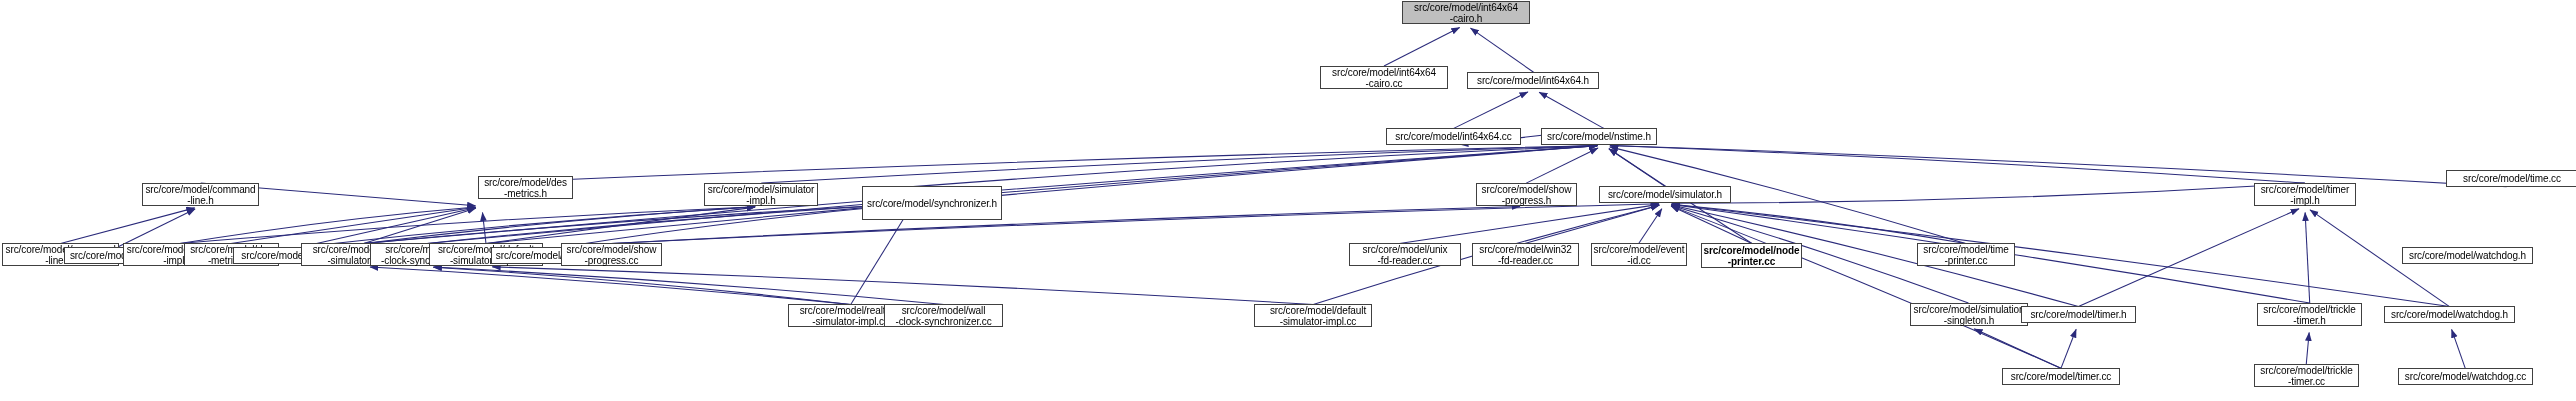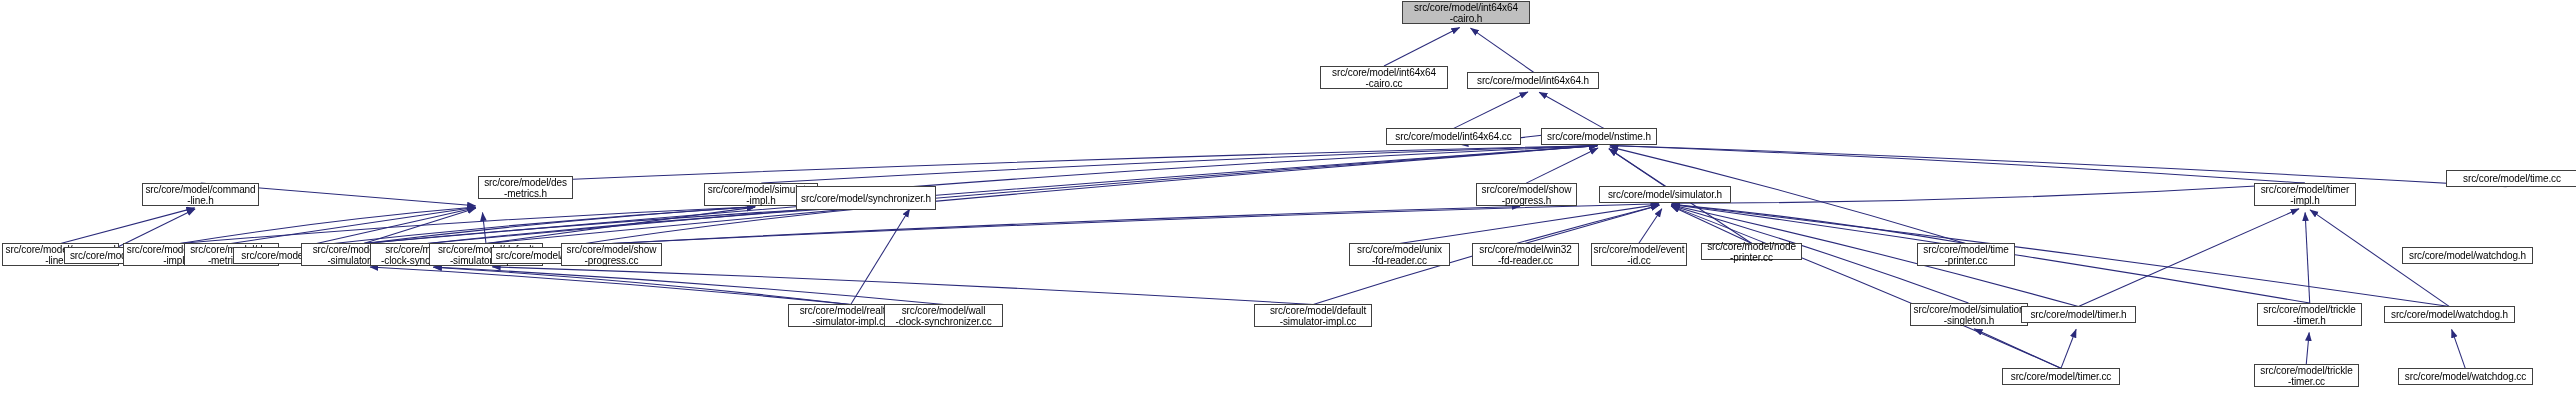--- a/index.html
+++ b/index.html
@@ -123,21 +123,21 @@
 -cairo.cc</div>
       <div class="node" style="left: 1467px; top: 72px; width: 132px; height: 17px;">src/core/model/int64x64.h</div>
       <div class="node" style="left: 1386px; top: 128px; width: 135px; height: 17px;">src/core/model/int64x64.cc</div>
       <div class="node" style="left: 1541px; top: 128px; width: 116px; height: 17px;">src/core/model/nstime.h</div>
       <div class="node" style="left: 142px; top: 183px; width: 117px; height: 23px;">src/core/model/command
 -line.h</div>
       <div class="node" style="left: 434px; top: 176px; width: 95px; height: 23px; margin-left: 44px;">src/core/model/des
 -metrics.h</div>
       <div class="node" style="left: 704px; top: 183px; width: 114px; height: 23px;">src/core/model/simulator
 -impl.h</div>
-      <div class="node" style="left: 796px; top: 186px; width: 140px; height: 24px;">src/core/model/synchronizer.h</div>
+      <div class="node" style="left: 862px; top: 186px; width: 140px; height: 34px;">src/core/model/synchronizer.h</div>
       <div class="node" style="left: 1476px; top: 183px; width: 101px; height: 23px;">src/core/model/show
 -progress.h</div>
       <div class="node" style="left: 1599px; top: 186px; width: 132px; height: 17px;">src/core/model/simulator.h</div>
       <div class="node" style="left: 2254px; top: 183px; width: 102px; height: 23px;">src/core/model/timer
 -impl.h</div>
       <div class="node" style="left: 2446px; top: 170px; width: 132px; height: 17px;">src/core/model/time.cc</div>
       <div class="node" style="left: 2.1px; top: 243px; width: 117px; height: 23px;">src/core/model/command
 -line.cc</div>
       <div class="node" style="left: 64px; top: 247px; width: 107px; height: 17px;">src/core/model/test.cc</div>
       <div class="node" style="left: 123px; top: 243px; width: 114px; height: 23px;">src/core/model/simulator
@@ -147,27 +147,27 @@
       <div class="node" style="left: 233px; top: 247px; width: 135px; height: 17px;">src/core/model/simulator.cc</div>
       <div class="node" style="left: 301px; top: 243px; width: 125px; height: 23px;">src/core/model/realtime
 -simulator-impl.h</div>
       <div class="node" style="left: 370px; top: 243px; width: 114px; height: 23px;">src/core/model/wall
 -clock-synchronizer.h</div>
       <div class="node" style="left: 429px; top: 243px; width: 114px; height: 23px;">src/core/model/default
 -simulator-impl.h</div>
       <div class="node" style="left: 491px; top: 247px; width: 144px; height: 17px;">src/core/model/synchronizer.cc</div>
       <div class="node" style="left: 561px; top: 243px; width: 101px; height: 23px;">src/core/model/show
 -progress.cc</div>
-      <div class="node" style="left: 1349px; top: 243px; width: 101px; height: 23px;">src/core/model/unix
+      <div class="node" style="left: 1349px; top: 243px; width: 112px; height: 23px;">src/core/model/unix
 -fd-reader.cc</div>
       <div class="node" style="left: 1472px; top: 243px; width: 107px; height: 23px;">src/core/model/win32
 -fd-reader.cc</div>
       <div class="node" style="left: 1591px; top: 243px; width: 96px; height: 23px;">src/core/model/event
 -id.cc</div>
-      <div class="node" style="left: 1701px; top: 243px; width: 101px; height: 17px;">src/core/model/node
+      <div class="node" style="left: 1701px; top: 243px; width: 101px; height: 25px; font-weight: bold;">src/core/model/node
 -printer.cc</div>
       <div class="node" style="left: 1917px; top: 243px; width: 98px; height: 23px;">src/core/model/time
 -printer.cc</div>
       <div class="node" style="left: 2402px; top: 247px; width: 131px; height: 17px;">src/core/model/watchdog.h</div>
       <div class="node" style="left: 788px; top: 304px; width: 125px; height: 23px;">src/core/model/realtime
 -simulator-impl.cc</div>
       <div class="node" style="left: 884px; top: 304px; width: 119px; height: 23px;">src/core/model/wall
 -clock-synchronizer.cc</div>
       <div class="node" style="left: 1254px; top: 304px; width: 118px; height: 23px; padding-left: 10px;">src/core/model/default
 -simulator-impl.cc</div>

